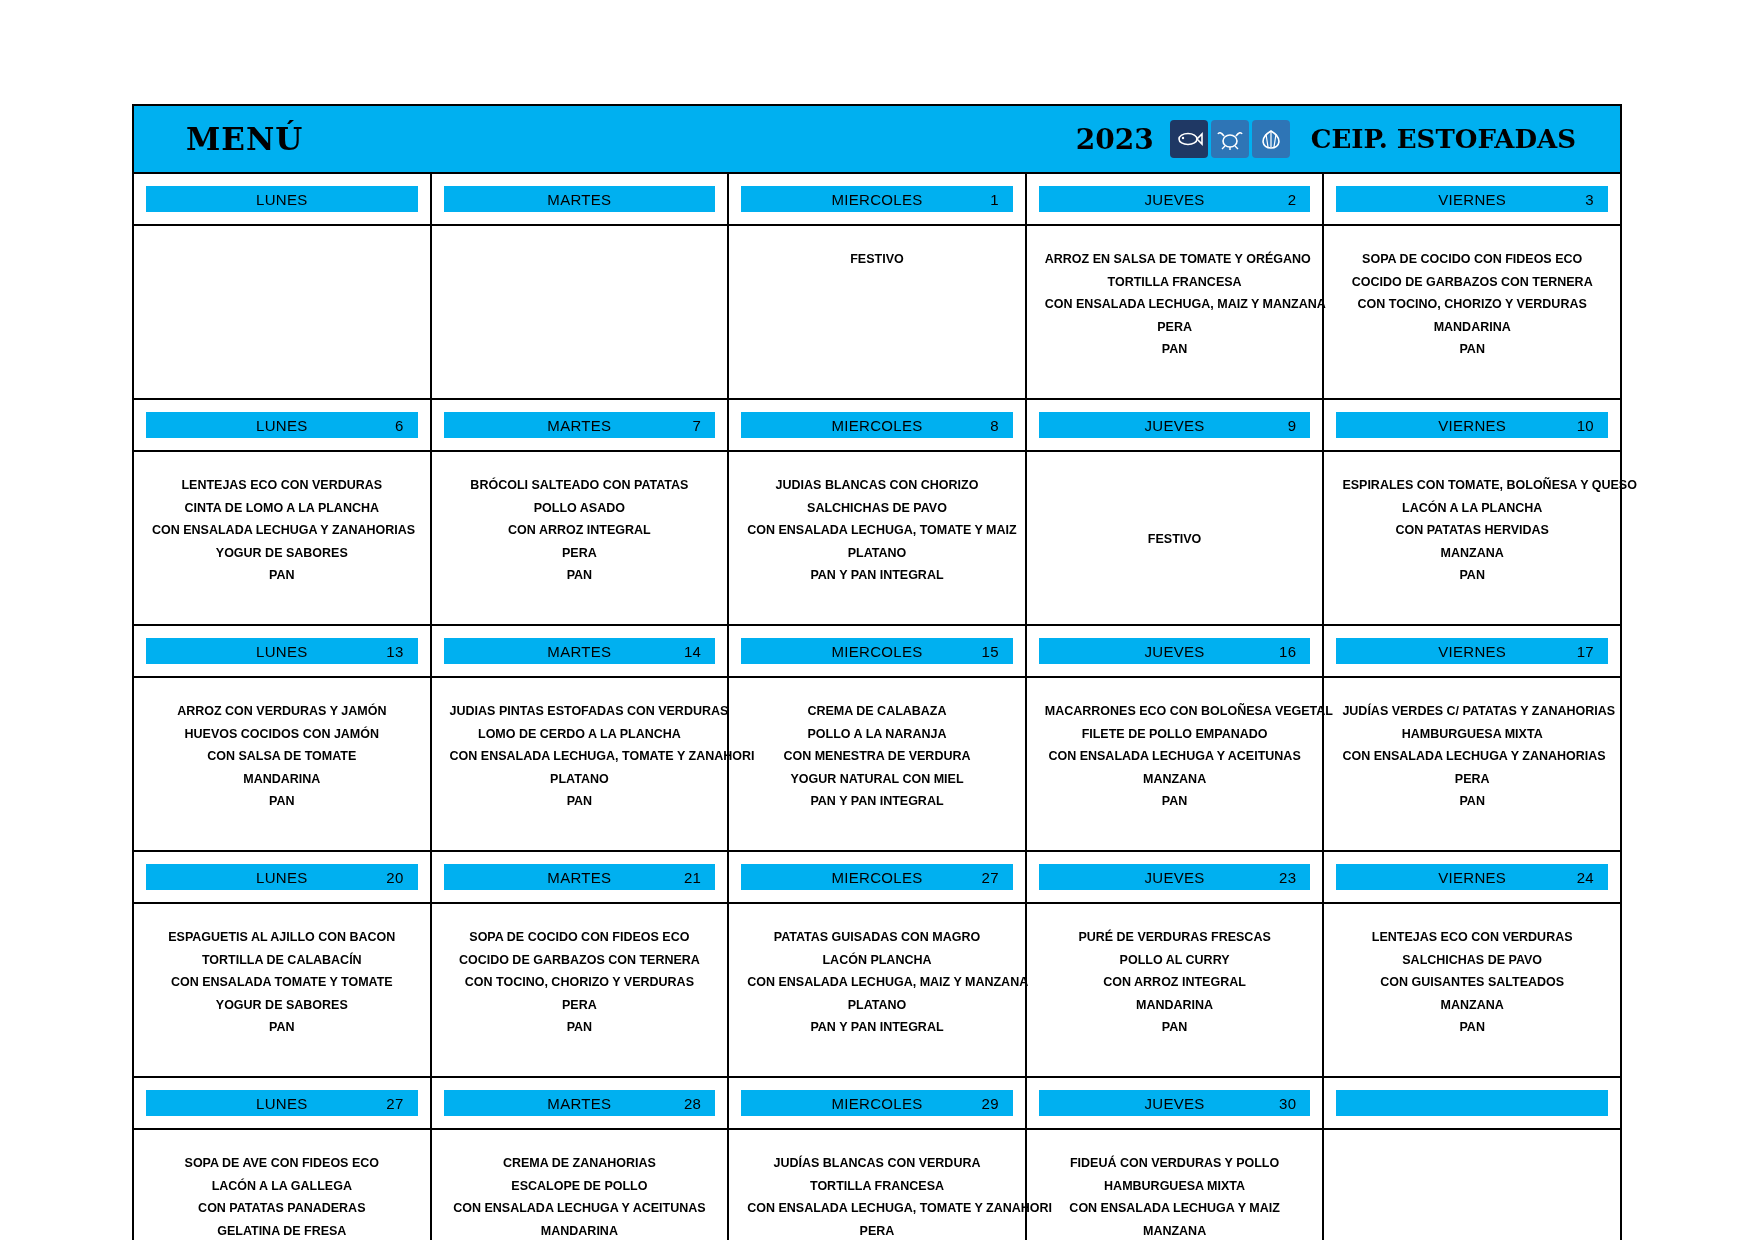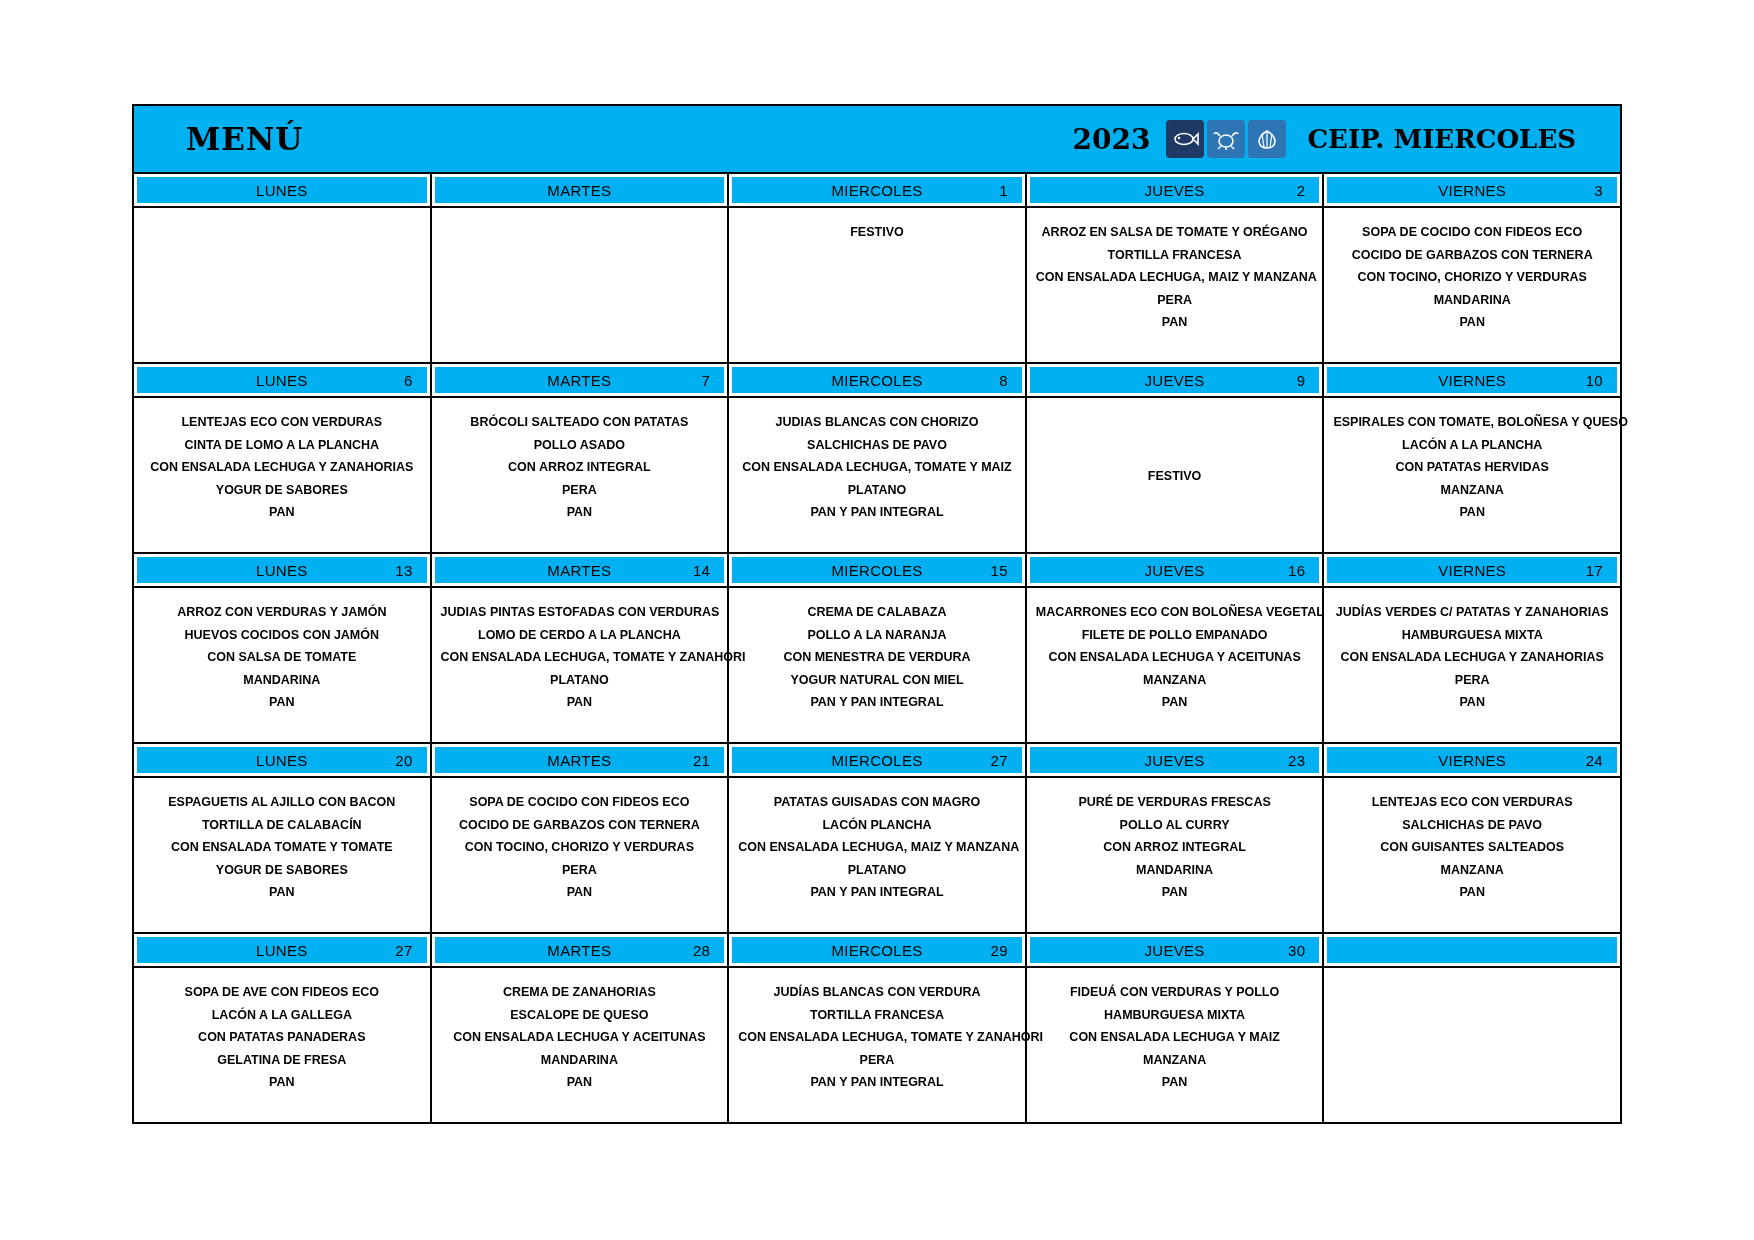--- a/index.html
+++ b/index.html
@@ -87,21 +87,21 @@
 
   
   table.cal {
     border-collapse: collapse;
     width: 100%;
     table-layout: fixed;
   }
   table.cal td {
     border: 2px solid #000000;
     vertical-align: top;
-    padding: 3px;
+    padding: 12px;
   }
   .dayhead {
     background: #00b0f0;
     height: 26px;
     display: flex;
     align-items: center;
     justify-content: center;
     position: relative;
     font-size: 15px;
     letter-spacing: 0.3px;
@@ -169,21 +169,21 @@
             <path d="M9 18 L6 21 M14 19 L14 22 M19 18 L22 21" stroke="#ffffff" stroke-width="1.4"></path>
           </svg>
         </span>
         <span class="icon-badge light">
           <svg width="26" height="22" viewBox="0 0 26 22">
             <path d="M13 20 C4 20, 1 10, 13 3 C25 10, 22 20, 13 20 Z" fill="none" stroke="#ffffff" stroke-width="1.6"></path>
             <path d="M13 4 L13 19 M8 6 L10 19 M18 6 L16 19" stroke="#ffffff" stroke-width="1.2"></path>
           </svg>
         </span>
       </span>
-      <span class="school">CEIP. MIERCOLES</span>
+      <span class="school">CEIP. ESTOFADAS</span>
     </div>
 
     <table class="cal">
       <colgroup>
         <col style="width:20%">
           <col style="width:20%">
           <col style="width:20%">
           <col style="width:20%">
           <col style="width:20%">
       </colgroup>
@@ -526,21 +526,21 @@
                 <div class="line">SOPA DE AVE CON FIDEOS ECO</div>
                 <div class="line">LACÓN A LA GALLEGA</div>
                 <div class="line">CON PATATAS PANADERAS</div>
                 <div class="line">GELATINA DE FRESA</div>
                 <div class="line">PAN</div>
               </div>
           </td>
           <td>
             <div class="cellbody">
                 <div class="line">CREMA DE ZANAHORIAS</div>
-                <div class="line">ESCALOPE DE QUESO</div>
+                <div class="line">ESCALOPE DE POLLO</div>
                 <div class="line">CON ENSALADA LECHUGA Y ACEITUNAS</div>
                 <div class="line">MANDARINA</div>
                 <div class="line">PAN</div>
               </div>
           </td>
           <td>
             <div class="cellbody">
                 <div class="line">JUDÍAS BLANCAS CON VERDURA</div>
                 <div class="line">TORTILLA FRANCESA</div>
                 <div class="line">CON ENSALADA LECHUGA, TOMATE Y ZANAHORI</div>

